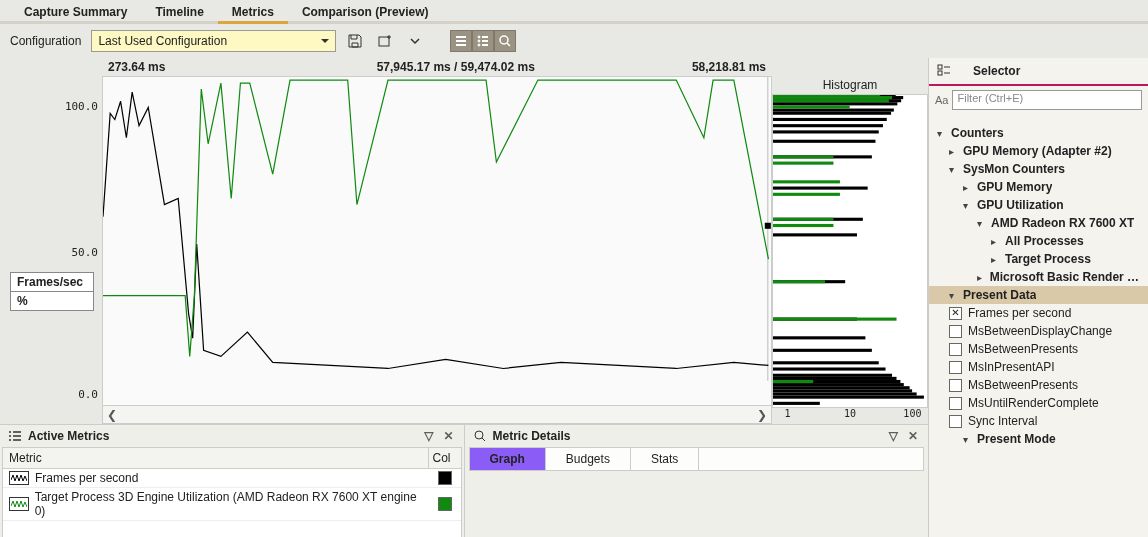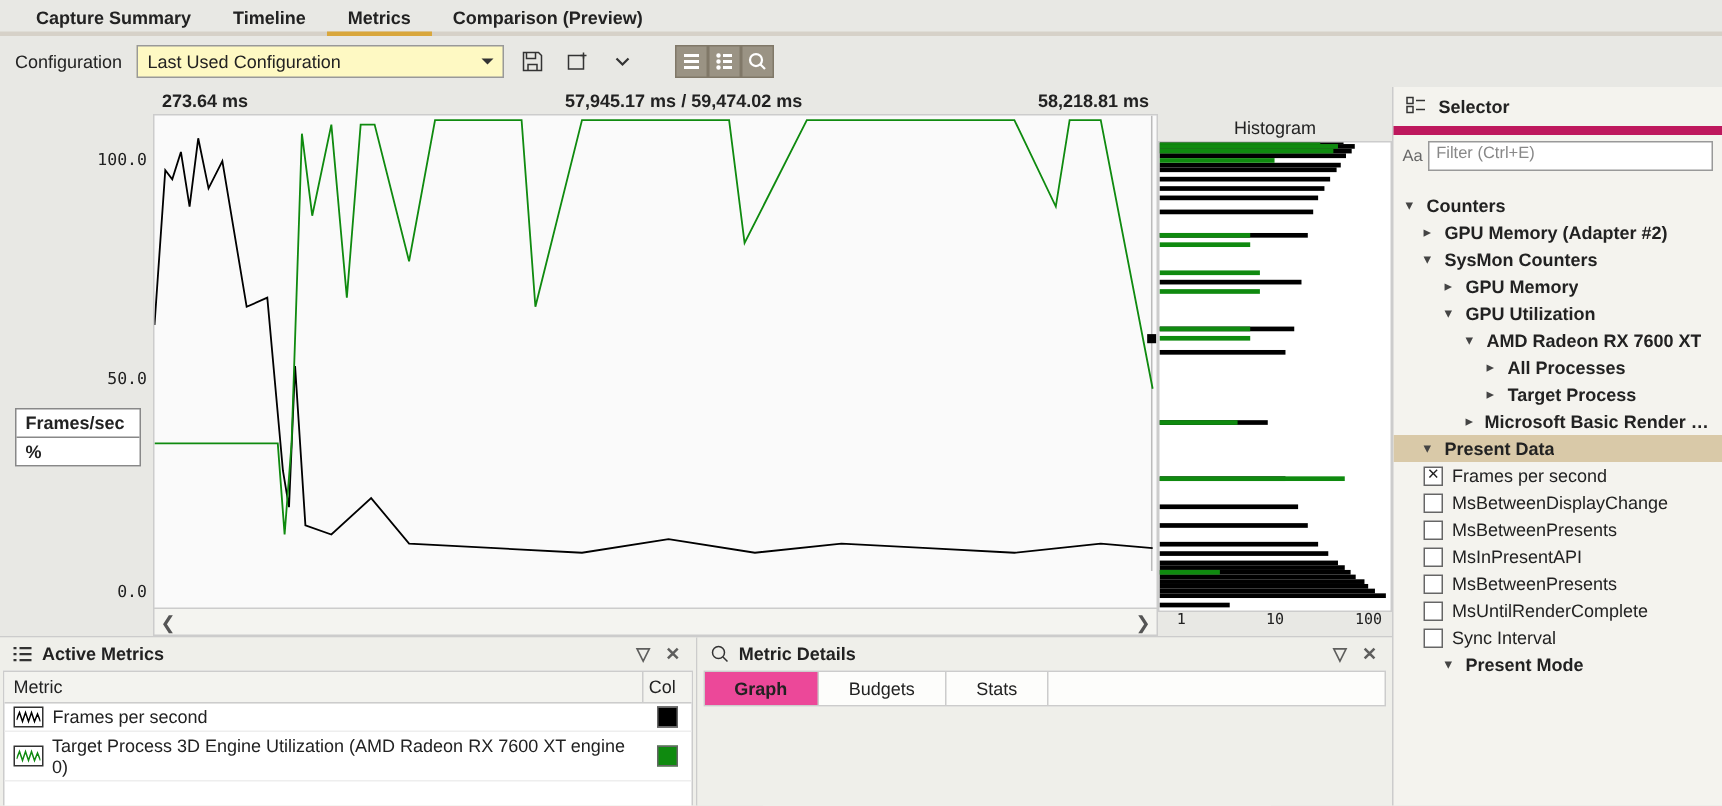--- a/index.html
+++ b/index.html
@@ -63,25 +63,25 @@
 .am-row { display: flex; align-items: center; border-bottom: 1px solid #eee; }
 .am-row .c1 { flex: 1; display: flex; align-items: center; gap: 6px; padding: 2px 6px; }
 .am-row .c2 { width: 32px; display: flex; align-items: center; justify-content: center; }
 .mini-legend { width: 20px; height: 14px; border: 1px solid #333; display: inline-flex; align-items: center; justify-content: center; }
 .mini-legend .zig { width: 16px; height: 10px; }
 .color-swatch { width: 14px; height: 14px; border: 1px solid #666; }
 
 .detail-tabs-wrap { margin: 0 4px; }
 .detail-tabs { display: flex; background: #fdfdfb; border: 1px solid #ccc; }
 .detail-tab { padding: 4px 20px; border-right: 1px solid #ccc; cursor: pointer; }
-.detail-tab.active { background: #ec4899; font-weight: 700; }
+.detail-tab.active { background: #8b5cf6; font-weight: 700; }
 
 
 .sidebar { width: 220px; border-left: 1px solid #ccc; display: flex; flex-direction: column; background: #f4f3ee; }
-.sb-header { display: flex; align-items: flex-start; gap: 8px; padding: 6px 8px; font-weight: 700; border-bottom: 6px solid #be185d; }
+.sb-header { display: flex; align-items: flex-start; gap: 22px; padding: 6px 8px; font-weight: 700; border-bottom: 2px solid #be185d; }
 .sb-filter-row { display: flex; align-items: center; padding: 4px 6px; gap: 4px; }
 .sb-filter { flex: 1; height: 20px; border: 1px solid #999; padding: 1px 4px; font-size: 11px; color: #888; background: #fff; }
 .sb-tree { flex: 1; overflow-y: auto; padding-top: 10px; }
 .tree-item { display: flex; align-items: center; gap: 4px; padding: 2px 8px; cursor: pointer; }
 .tree-item.d1 { padding-left: 20px; }
 .tree-item.d2 { padding-left: 34px; }
 .tree-item.d3 { padding-left: 48px; }
 .tree-item.d4 { padding-left: 62px; }
 .tree-item .arrow { width: 10px; color: #444; font-size: 10px; }
 .tree-item .lbl { font-weight: 700; font-size: 12px; white-space: nowrap; overflow: hidden; text-overflow: ellipsis; }

